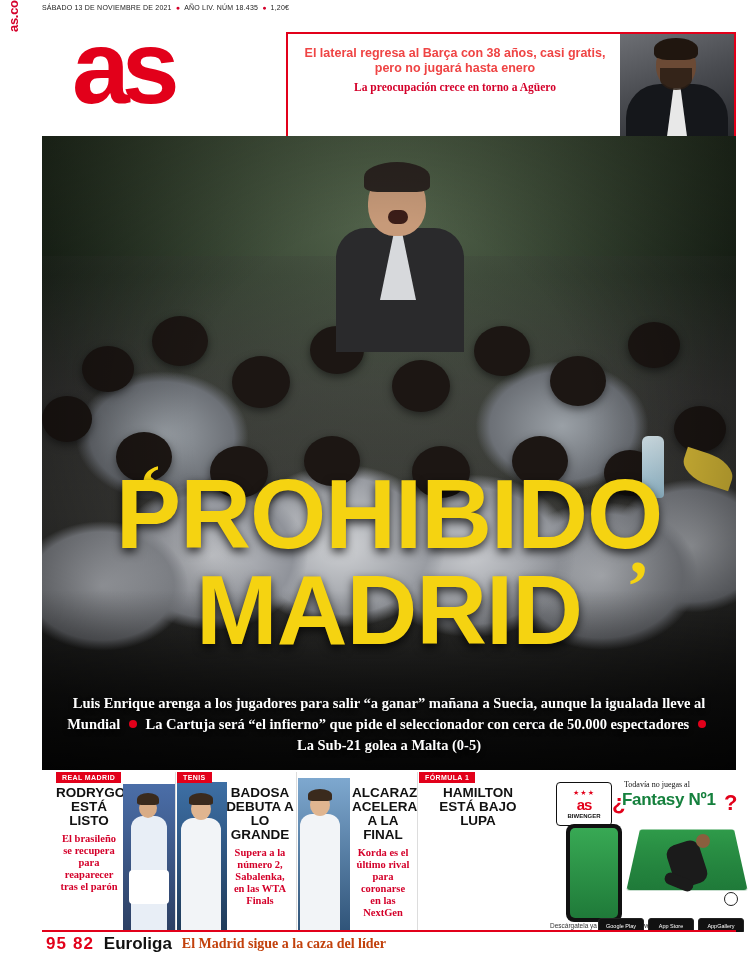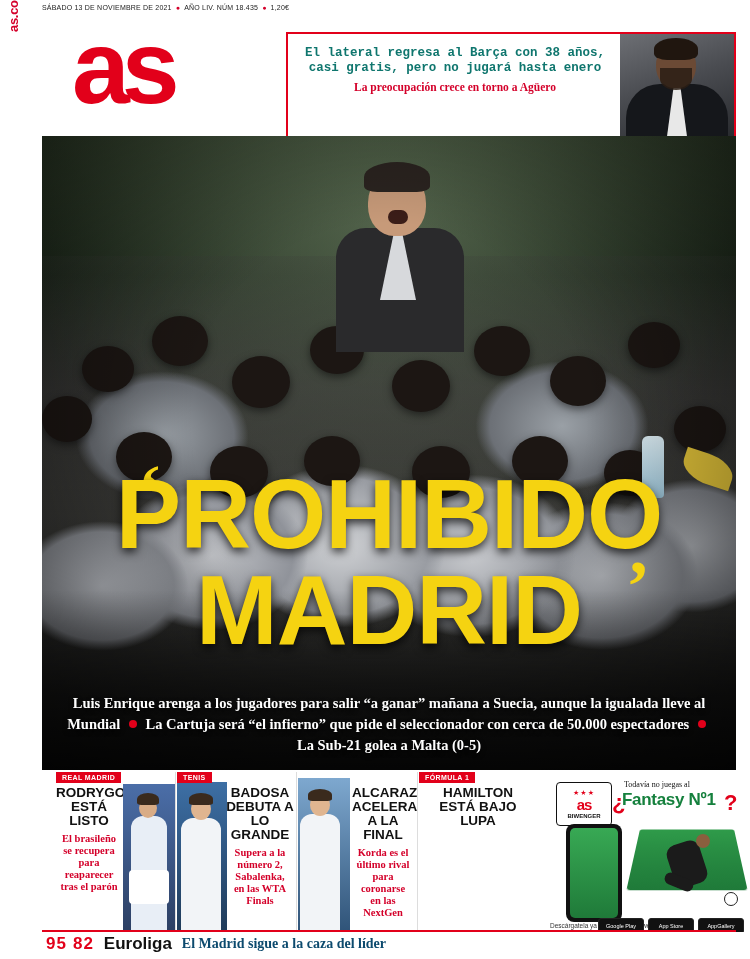--- a/index.html
+++ b/index.html
@@ -58,23 +58,23 @@
   .promo-text {
     position: absolute; left: 0; top: 0; width: 332px; height: 108px;
     padding: 8px 6px 0 8px; text-align: center;
   }
   .promo-title {
     font-size: 30px; font-weight: bold; color: #111; letter-spacing: -0.5px;
     line-height: 32px;
   }
   .promo-sub {
     margin-top: 4px;
-    font-size: 12.5px; font-weight: bold; color: #0f766e;
+    font-size: 12.5px; font-weight: bold; color: #ef4444;
     line-height: 15px;
-    font-family: Liberation Mono, monospace;
+    font-family: Liberation Sans, sans-serif;
   }
   .promo-foot {
     margin-top: 5px;
     font-size: 11.5px; font-weight: bold; color: #d4002a;
     font-family: "Liberation Serif", serif;
   }
   .promo-photo {
     position: absolute; right: 0; top: 0; width: 114px; height: 108px;
     background: linear-gradient(160deg,#6d6f74 0%,#4a4c51 45%,#26282c 100%);
     overflow: hidden;
@@ -364,21 +364,21 @@
     display: flex; align-items: center;
   }
   .euro-score {
     font-size: 17px; font-weight: bold; color: #e2001a; margin-left: 4px;
     letter-spacing: 1px;
   }
   .euro-name {
     font-size: 17px; font-weight: bold; color: #111; margin-left: 10px;
   }
   .euro-text {
-    font-size: 14px; color: #0c4a6e; margin-left: 10px;
+    font-size: 14px; color: #c2410c; margin-left: 10px;
     font-family: "Liberation Serif", serif; font-weight: bold;
   }
 
   
   .rail {
     position: absolute; left: 0; top: 14px; width: 42px; height: 945px;
     background: #ffffff;
   }
 </style>
 </head>

